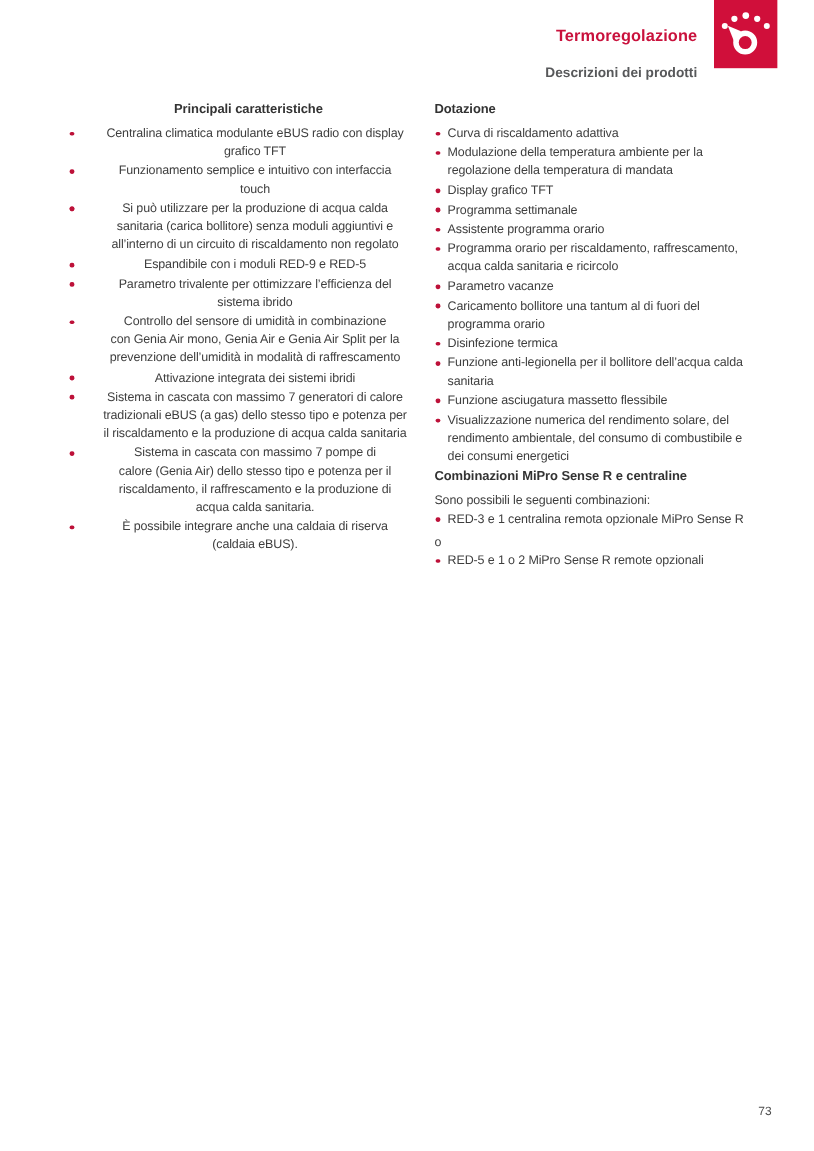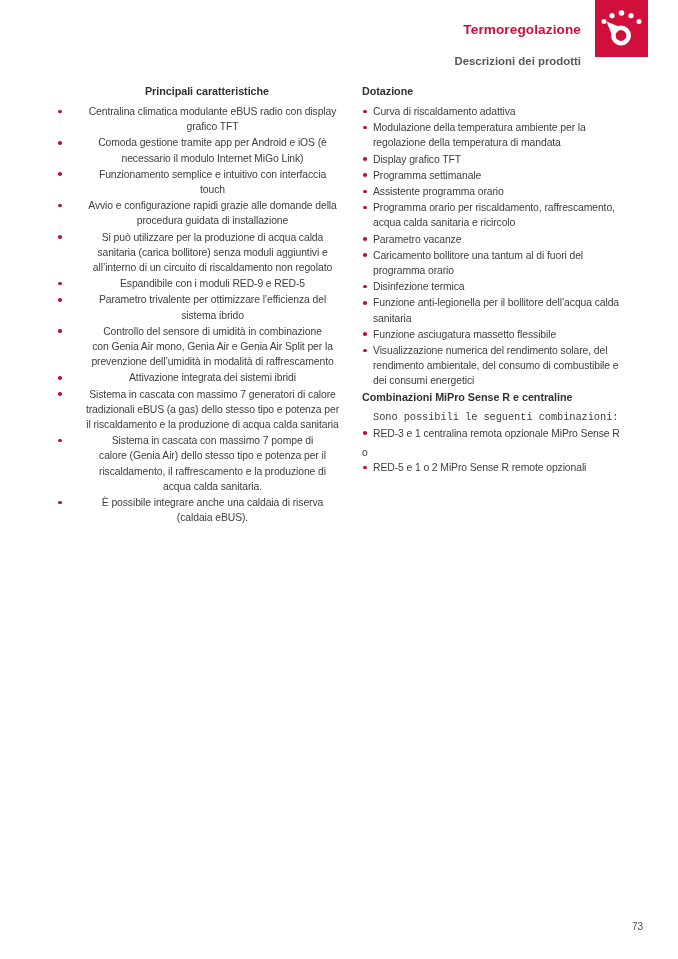--- a/index.html
+++ b/index.html
@@ -30,21 +30,21 @@
     font-size:10.4px; line-height:15.2px; letter-spacing:-0.1px;
   }
   .bullet-dot {
     position:absolute; left:1px; top:5.6px; width:3.6px; height:3.6px;
     border-radius:50%; background:#bd1139;
   }
   .li-text { white-space:pre-line; }
 
   .combos-heading { margin-top:14px; }
   p.combos-intro {
-    margin:0 0 1px 11px; font-size:10.4px; line-height:15.2px; letter-spacing:-0.1px;font-family:Liberation Mono, monospace;
+    margin:0 0 1px 0; font-size:10.4px; line-height:15.2px; letter-spacing:-0.1px;
   }
   p.conjunction {
     margin:4px 0 0 0; font-size:10.4px; line-height:15.2px;
   }
 
   
   .page-number {
     position:absolute; top:921px; right:35px; font-size:10px; color:#4d4d4d;text-align:center;
   }
 </style>
@@ -68,26 +68,23 @@
       <path d="M11.5 21.5 L22.5 26 L16.5 34 Z" fill="#ffffff"></path>
       <circle cx="26" cy="35.5" r="7.7" fill="none" stroke="#ffffff" stroke-width="4.6"></circle>
     </svg>
   </div>
 
   <section class="col col-left">
     <h2 class="col-heading">Principali caratteristiche</h2>
     <ul class="bullet-list">
       <li><span class="bullet-dot"></span><span class="li-text">Centralina climatica modulante eBUS radio con display
 grafico TFT</span></li>
-      <li><span class="bullet-dot"></span><span class="li-text">Comoda gestione tramite app per Android e iOS (è
-necessario il modulo Internet MiGo Link)</span></li>
       <li><span class="bullet-dot"></span><span class="li-text">Funzionamento semplice e intuitivo con interfaccia
 touch</span></li>
-      <li><span class="bullet-dot"></span><span class="li-text">Avvio e configurazione rapidi grazie alle domande della
-procedura guidata di installazione</span></li>
+      <li><span class="bullet-dot"></span></li>
       <li><span class="bullet-dot"></span><span class="li-text">Si può utilizzare per la produzione di acqua calda
 sanitaria (carica bollitore) senza moduli aggiuntivi e
 all’interno di un circuito di riscaldamento non regolato</span></li>
       <li><span class="bullet-dot"></span><span class="li-text">Espandibile con i moduli RED-9 e RED-5</span></li>
       <li><span class="bullet-dot"></span><span class="li-text">Parametro trivalente per ottimizzare l’efficienza del
 sistema ibrido</span></li>
       <li><span class="bullet-dot"></span><span class="li-text">Controllo del sensore di umidità in combinazione
 con Genia Air mono, Genia Air e Genia Air Split per la
 prevenzione dell’umidità in modalità di raffrescamento</span></li>
       <li><span class="bullet-dot"></span><span class="li-text">Attivazione integrata dei sistemi ibridi</span></li>

